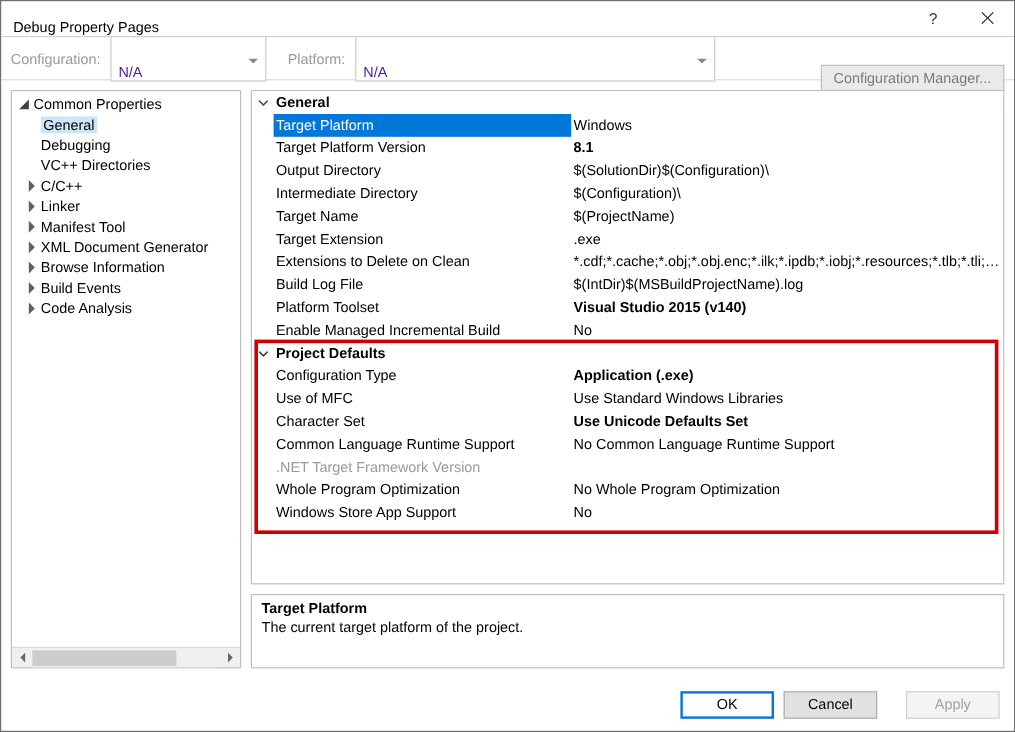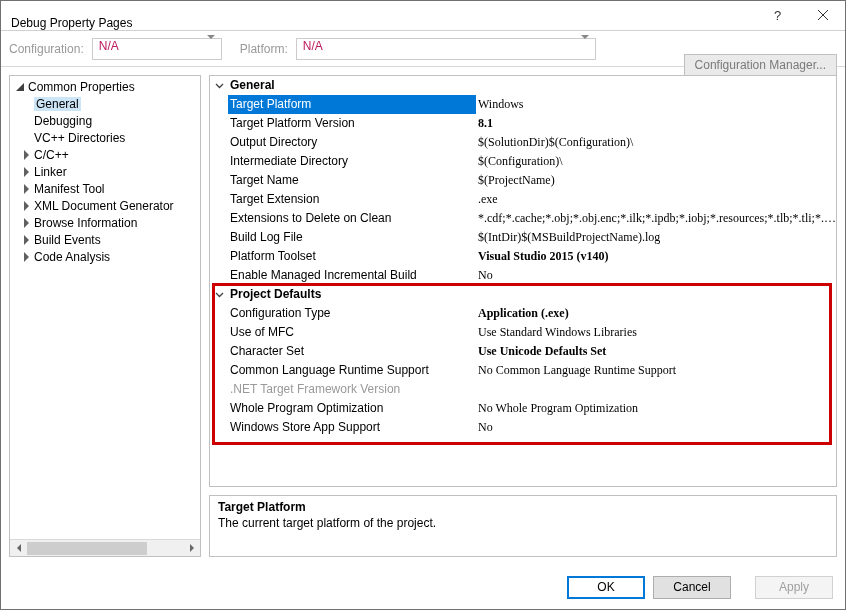--- a/index.html
+++ b/index.html
@@ -37,25 +37,25 @@
     height: 36px;
     display: flex; align-items: center;
     padding: 0 8px;
     gap: 6px;
     border-bottom: 1px solid #d9d9d9;
     color: #999;
   }
   .configbar .lbl { color: #999; margin-right: 2px; }
   .configbar .combo {
     border: 1px solid #cccccc;
-    height: 22px;
-    display: flex; align-items: flex-start;
+    height: 38px;
+    display: flex; align-items: flex-end;
     padding: 0 2px 0 6px;
     background: #fff;
-    color: #be185d;
+    color: #4c1d95;
   }
   .configbar .combo .arrow {
     margin-left: auto;
     padding: 0 4px;
   }
   .cfg-config { width: 130px; }
   .cfg-platform { width: 300px; }
   .spacer { flex: 1; }
   .cfg-mgr {
     border: 1px solid #c0c0c0;
@@ -151,21 +151,21 @@
   }
   .grow .namecell {
     width: 248px;
     padding-left: 2px;
     overflow: hidden; text-overflow: ellipsis; white-space: nowrap;
   }
   .grow.cat .namecell { width: auto; }
   .grow .valcell {
     flex: 1;
     padding-left: 2px;
-    overflow: hidden; text-overflow: ellipsis; white-space: nowrap; font-family: Liberation Serif, serif;
+    overflow: hidden; text-overflow: ellipsis; white-space: nowrap;
   }
   .grow.sel .twcell { background: #fff; }
   .grow.sel .namecell {
     background: #0078d7; color: #fff;
   }
   .grow .bold { font-weight: 600; }
   .grow.disabled { color: #999; }
   .highlight {
     position: absolute;
     border: 3px solid #cc0000;

